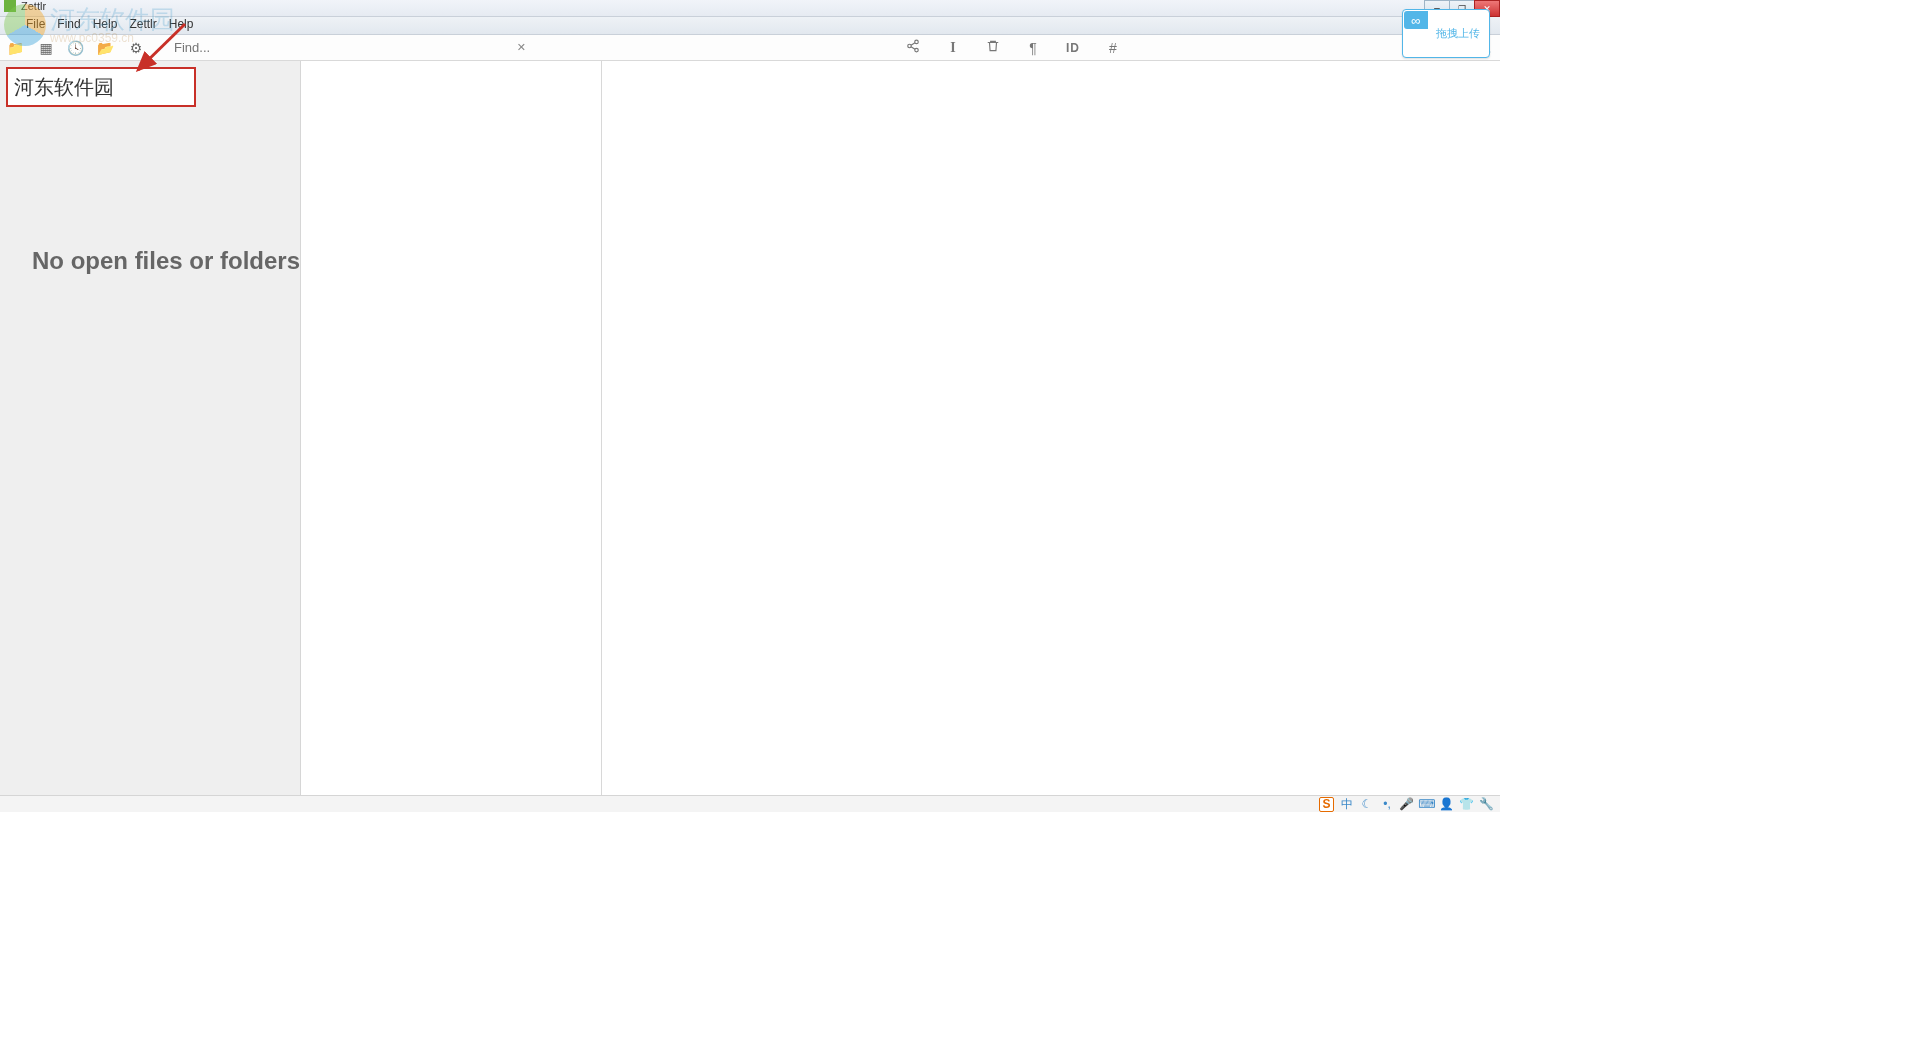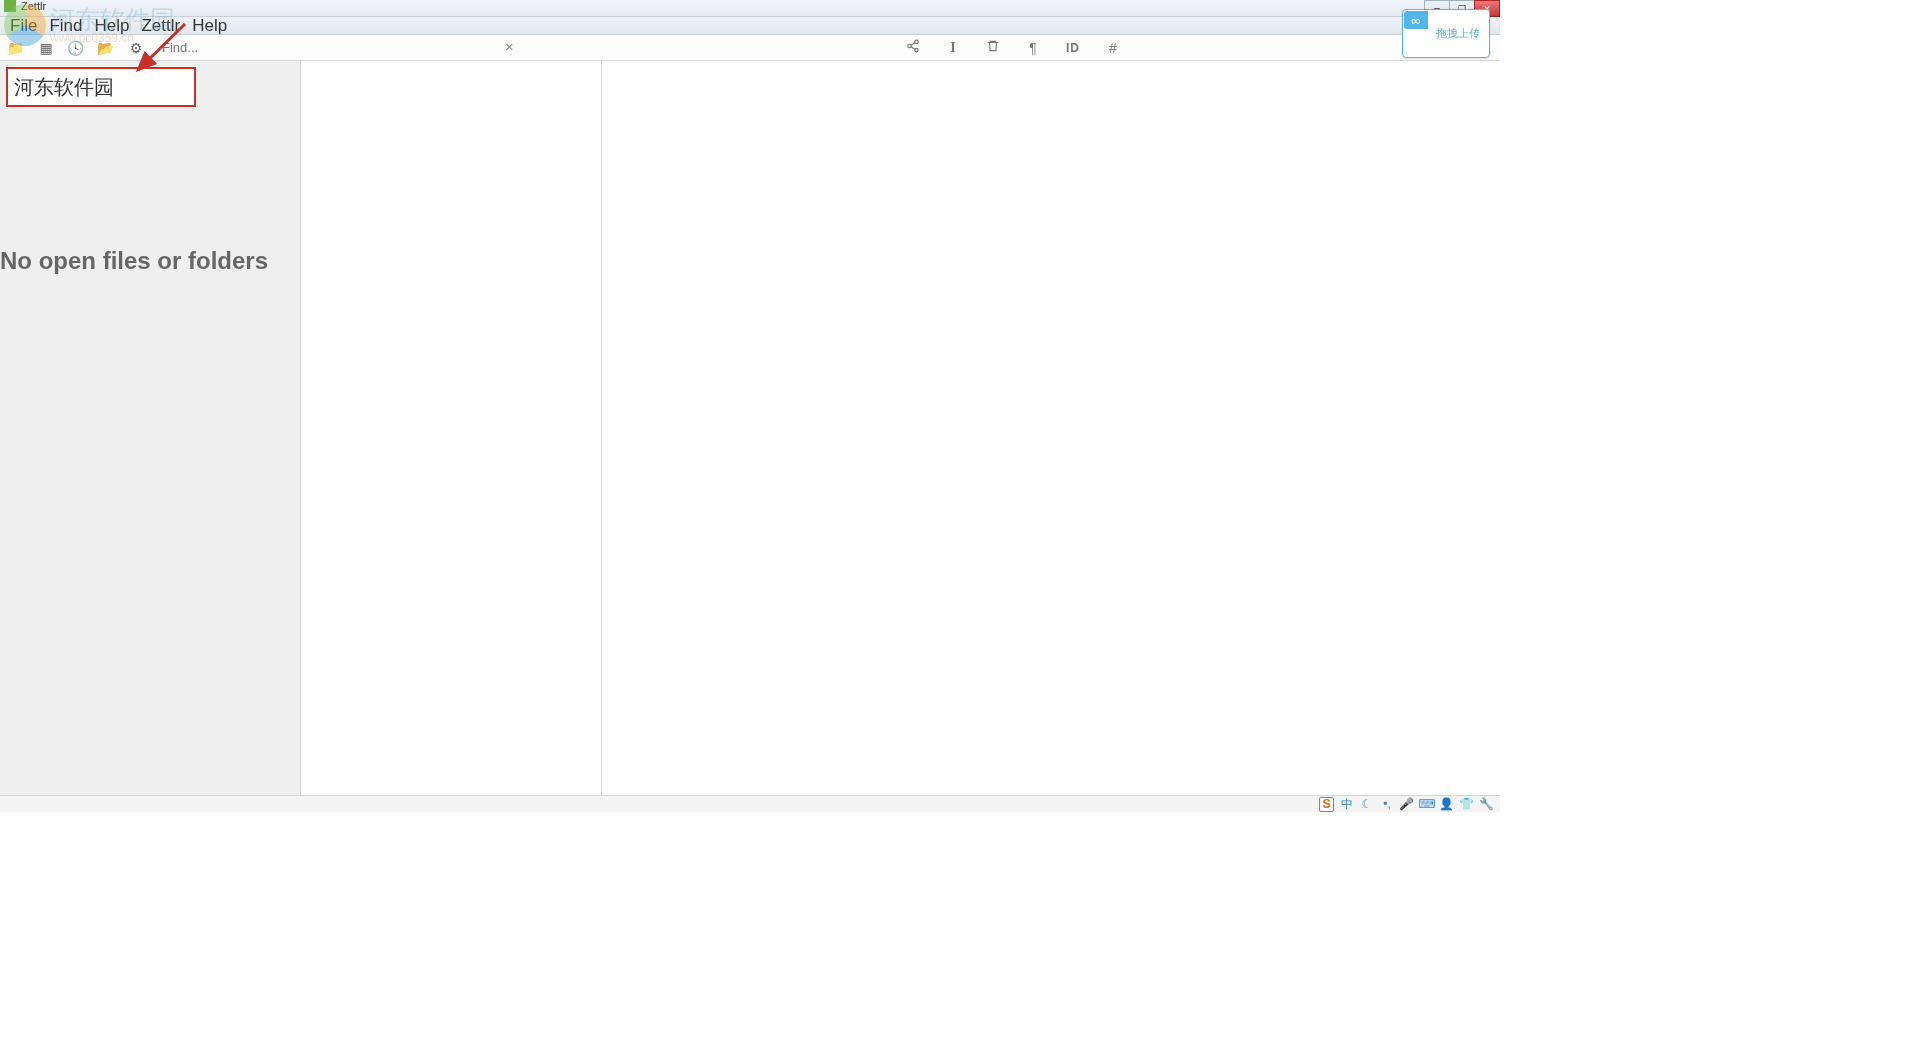--- a/index.html
+++ b/index.html
@@ -50,43 +50,42 @@
       color: #444;
     }
     .win-btn.close { background: linear-gradient(to bottom,#e77,#c33); color:#fff; border-color:#a22; }
 
     
     .menu-bar {
       height: 18px;
       background: linear-gradient(to bottom,#eef2f6,#e2e8ef);
       border-bottom: 1px solid #c9d0d9;
       display: flex;
-      align-items: center;
-      padding: 0 4px;
-      font-size: 17px;
+      padding: 0 20px;
+      font-size: 12px;
       color: #333;
     }
     .menu-item { padding: 0 6px; }
 
     
     .toolbar {
       height: 26px;
       background: #fdfdfd;
       border-bottom: 1px solid #d9d9d9;
       display: flex;
       align-items: center;
       padding: 0 8px;
       position: relative;
     }
     .tb-group-left { display:flex; align-items:center; gap:14px; }
     .tb-icon { width:16px; height:16px; display:inline-flex; align-items:center; justify-content:center; color:#666; font-size:14px; }
     .gear { font-size:14px; }
 
     .find-wrap {
-      margin-left: 18px;
+      margin-left: 30px;
       width: 360px;
       display:flex;
       align-items:center;
       color:#aaa;
       font-size:13px;
     }
     .find-wrap input {
       border:none;
       outline:none;
       background:transparent;
@@ -163,21 +162,21 @@
     .input-red input {
       border:none;
       outline:none;
       background:transparent;
       width:100%;
       font-size:20px;
       color:#333;
     }
     .sidebar .msg {
       margin-top: 140px;
-      text-align:left;
+      text-align:right;
       color:#666;
       font-size: 24px;
       font-weight:700;
     }
 
     .editor-pane {
       flex:1;
       background:#fff;
       border-left:1px solid #d6d6d6;
       position:relative;

